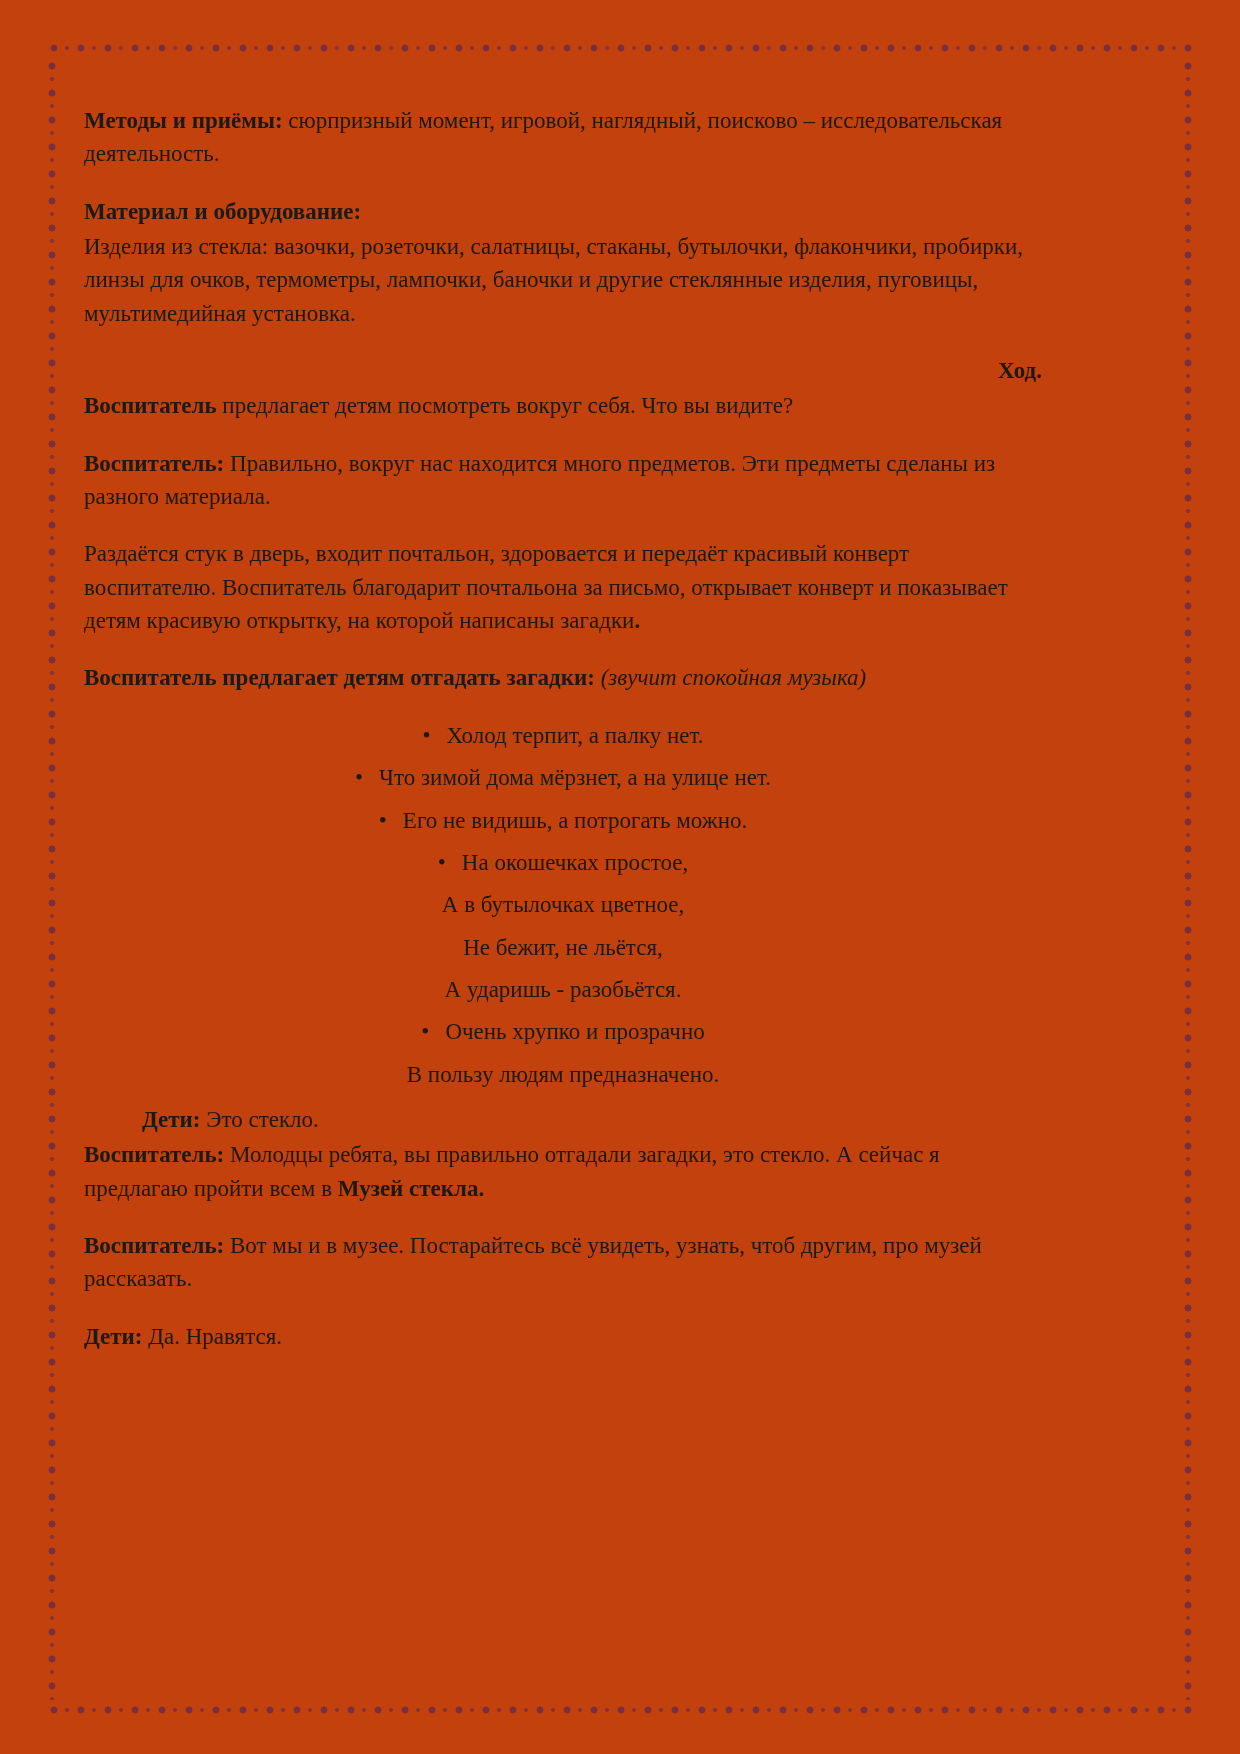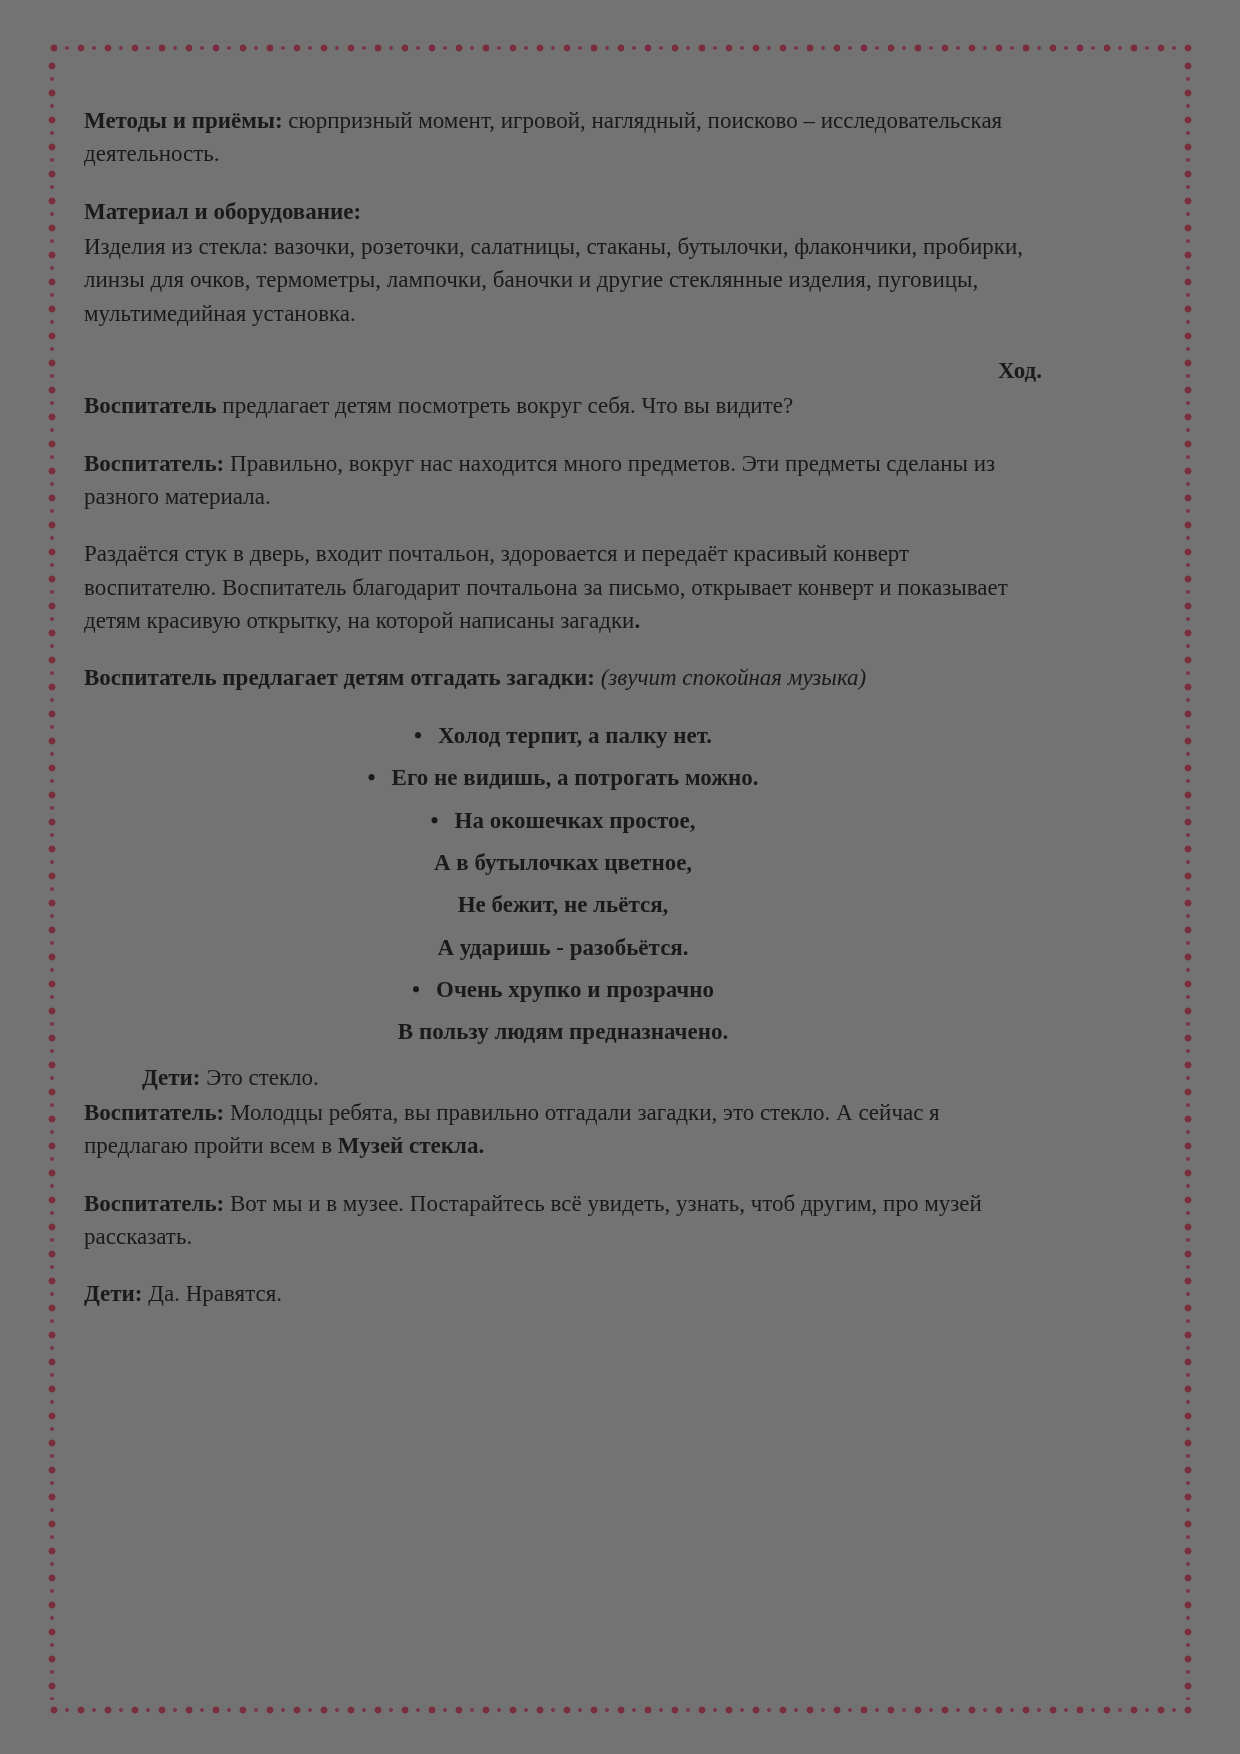--- a/index.html
+++ b/index.html
@@ -4,21 +4,21 @@
 <style>
   * { margin: 0; padding: 0; box-sizing: border-box; }
   html, body {
     width: 1240px;
     background: #ffffff;
   }
   .page {
     position: relative;
     width: 1240px;
     height: 1754px;
-    background: #737373;
+    background: #c2410c;
     overflow: hidden;
   }
 
   
   .frame-h {
     position: absolute;
     left: 46px;
     right: 46px;
     height: 16px;
     background-image:
@@ -53,21 +53,21 @@
     font-size: 23px;
     line-height: 1.45;
     color: #1a1a1a;
   }
   p { margin: 0 0 24px 0; }
   p.tight { margin-bottom: 2px; }
   .center { text-align: right; }
   b { font-weight: bold; }
   .bi { font-weight: normal; font-style: italic; }
   .riddles {
-    font-weight: bold;
+    font-weight: normal;
     text-align: center;
     margin: 6px 0 12px 0;
   }
   .riddle { margin-bottom: 9px; }
   .bullet { display: inline-block; margin-right: 16px; }
   .indent { margin-left: 58px; }
 </style>
 </head>
 <body>
 
@@ -91,20 +91,21 @@
 
 
     <p><b>Воспитатель:</b><span> Правильно, вокруг нас находится много предметов. Эти предметы сделаны из разного материала.</span></p>
 
     <p><span>Раздаётся стук в дверь, входит почтальон, здоровается и передаёт красивый конверт воспитателю. Воспитатель благодарит почтальона за письмо, открывает конверт и показывает детям красивую открытку, на которой написаны загадки</span><b>.</b></p>
 
     <p><b>Воспитатель предлагает детям отгадать загадки: </b><span class="bi">(звучит спокойная музыка)</span></p>
 
     <div class="riddles">
       <div class="riddle"><span class="bullet">•</span><span>Холод терпит, а палку нет.</span></div>
+      <div class="riddle"><span class="bullet">•</span><span>Что зимой дома мёрзнет, а на улице нет.</span></div>
       <div class="riddle"><span class="bullet">•</span><span>Его не видишь, а потрогать можно.</span></div>
       <div class="riddle"><span class="bullet">•</span><span>На окошечках простое,</span></div>
       <div class="riddle"><span>А в бутылочках цветное,</span></div>
       <div class="riddle"><span>Не бежит, не льётся,</span></div>
       <div class="riddle"><span>А ударишь - разобьётся.</span></div>
       <div class="riddle"><span class="bullet">•</span><span>Очень хрупко и прозрачно</span></div>
       <div class="riddle"><span>В пользу людям предназначено.</span></div>
     </div>
 
     <p class="tight indent"><b>Дети:</b><span> Это стекло.</span></p>

